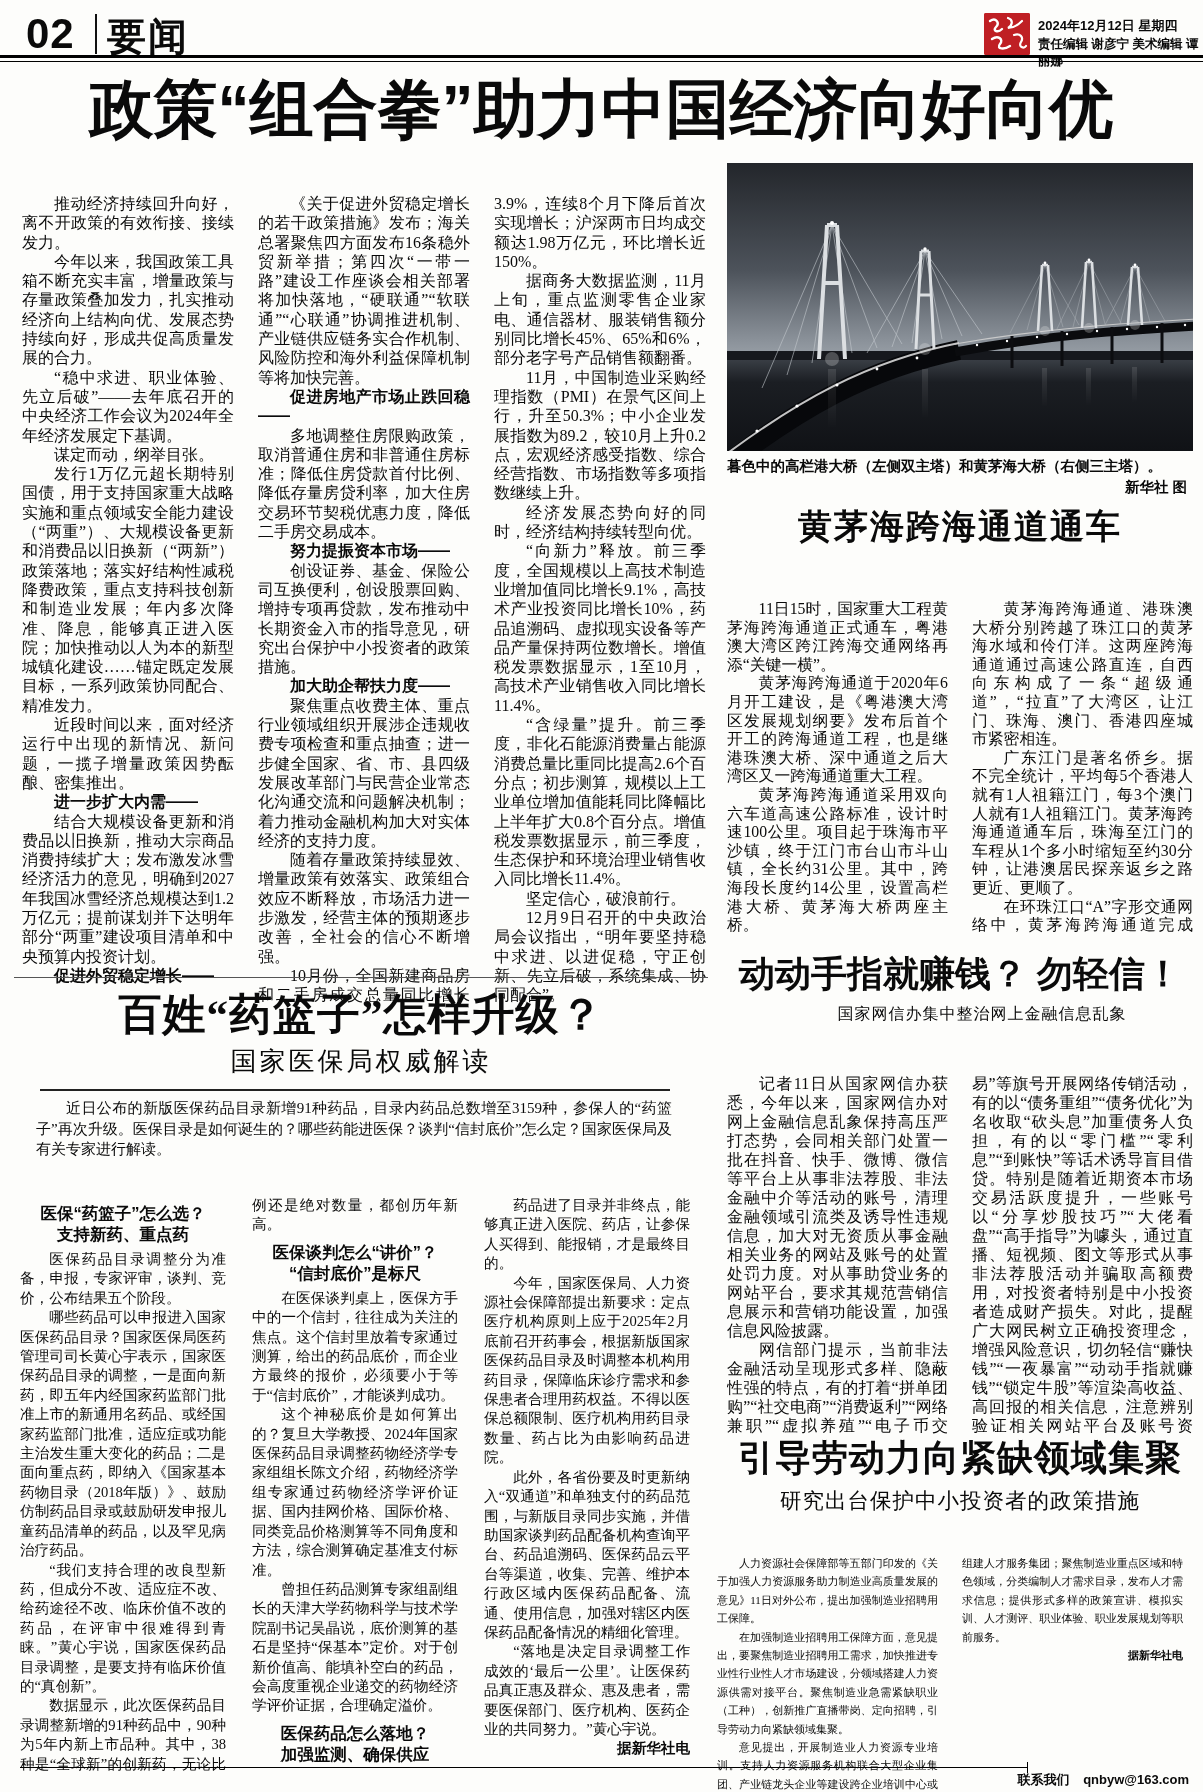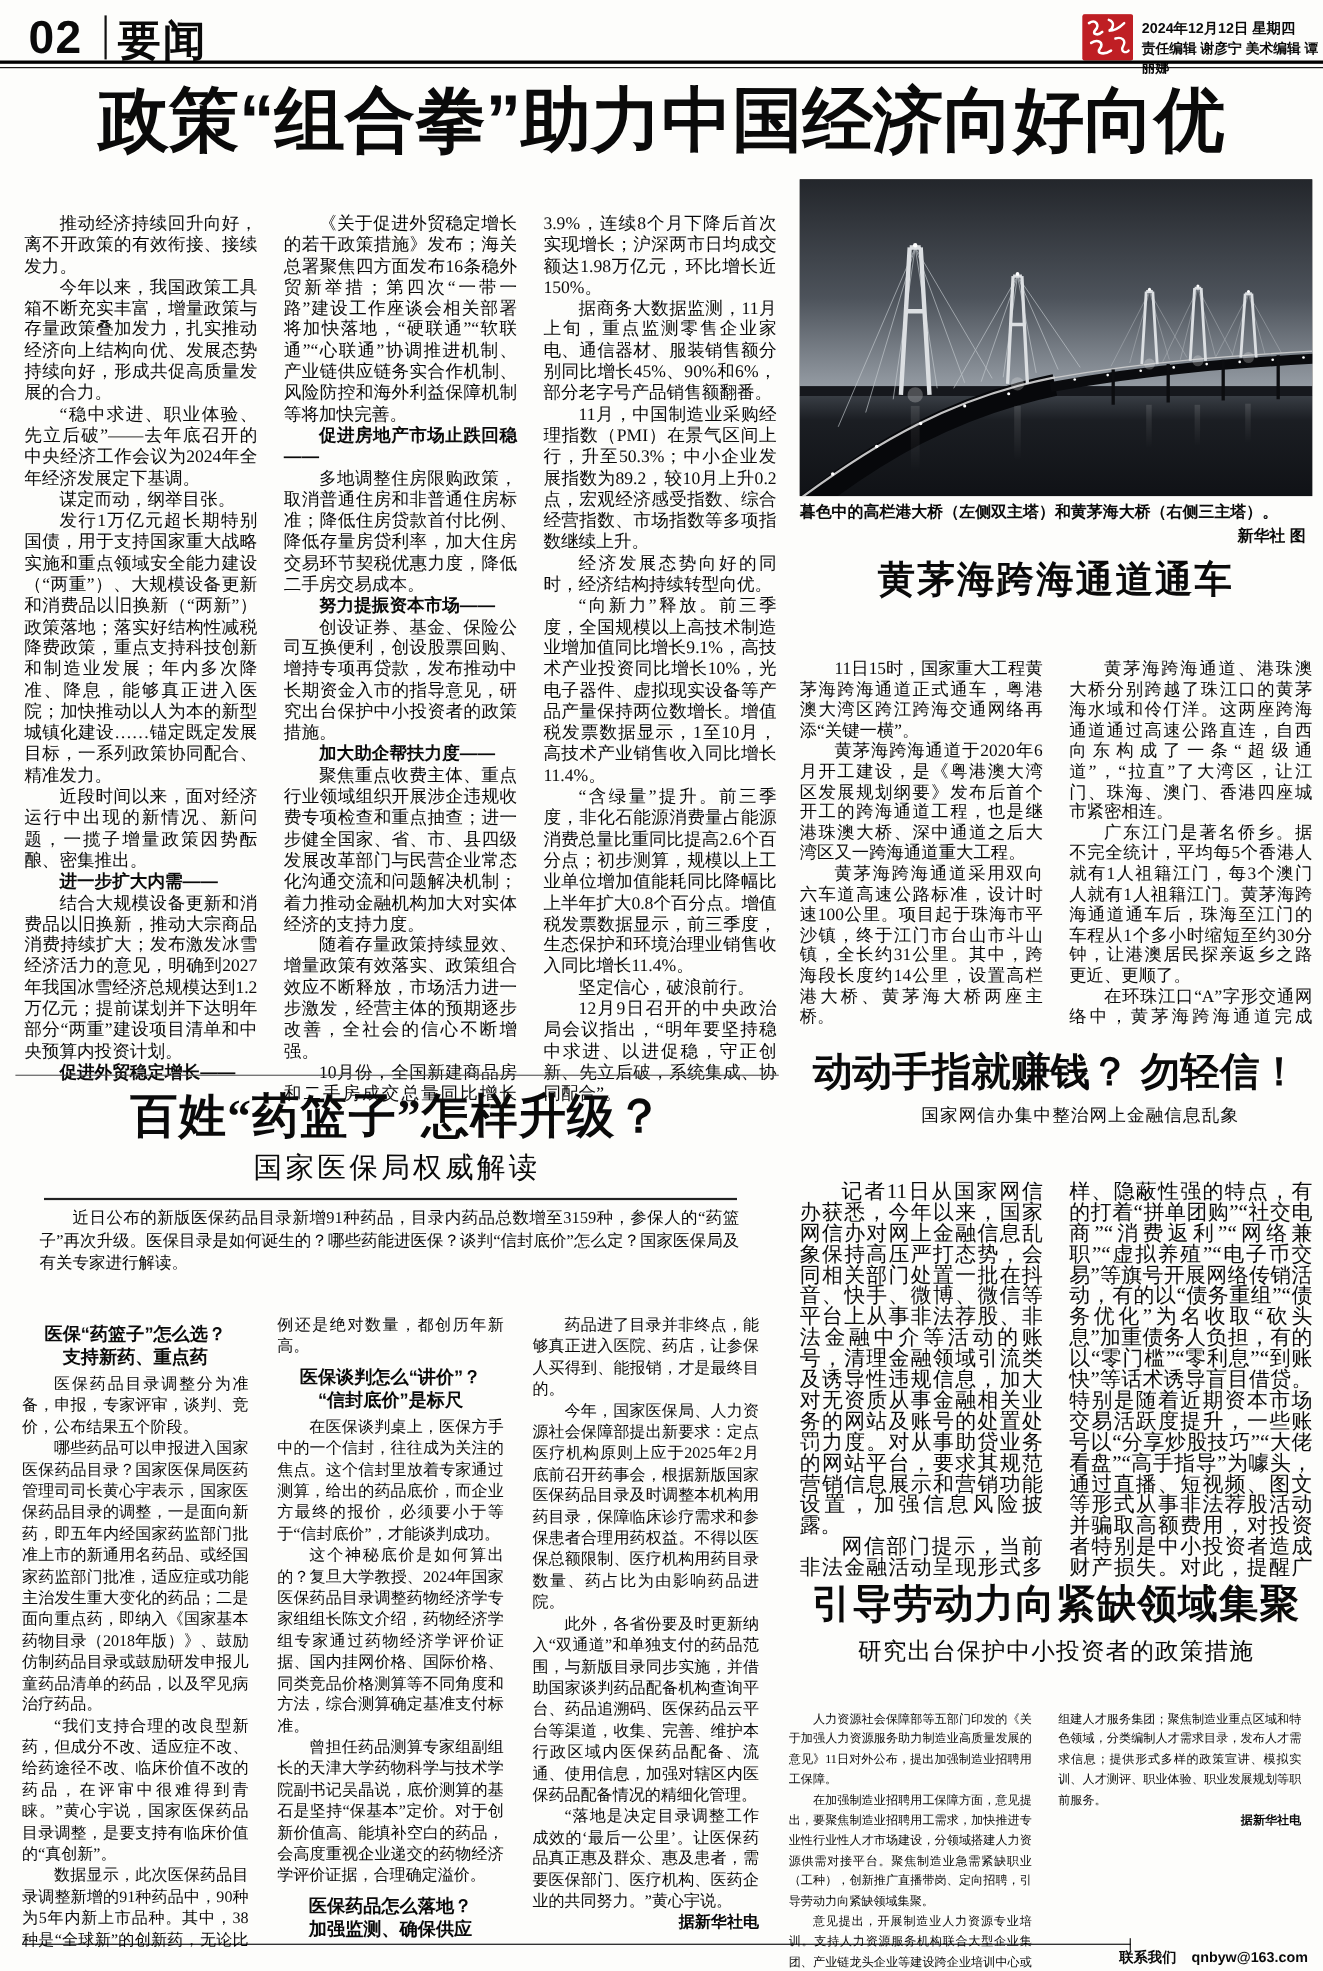--- a/index.html
+++ b/index.html
@@ -55,21 +55,21 @@
   .med-cols{left:20px;top:1168px;width:670px;height:596px;column-count:3;column-gap:26px;
     font-size:14.6px;line-height:19.4px;}
   .med-cols h3{margin:7px 0 5px 0;text-align:center;font-size:16.5px;line-height:21px;font-weight:700;
     font-family:"Liberation Sans",sans-serif;white-space:pre-line;break-inside:avoid;}
   
   .fin-headline{left:727px;top:950px;width:466px;text-align:center;font-size:36px;font-weight:900;
     font-family:"Liberation Sans",sans-serif;white-space:nowrap;}
   .fin-subhead{left:749px;top:1004px;width:466px;text-align:center;font-size:16px;font-weight:400;
     font-family:"Liberation Sans",sans-serif;letter-spacing:1px;}
   .fin-cols{left:727px;top:1046px;width:466px;height:372px;column-count:2;column-gap:24px;
-    font-size:19px;line-height:19px;}
+    font-size:16px;line-height:19px;}
   
   .labor-headline{left:727px;top:1434px;width:466px;text-align:center;font-size:36px;font-weight:900;
     font-family:"Liberation Sans",sans-serif;letter-spacing:1px;white-space:nowrap;}
   .labor-subhead{left:727px;top:1486px;width:466px;text-align:center;font-size:21.5px;font-weight:400;
     font-family:"Liberation Sans",sans-serif;letter-spacing:1px;}
   .labor-cols{left:717px;top:1526px;width:466px;height:242px;column-count:2;column-gap:24px;
     font-size:11px;line-height:18.4px;}
   
   .footer-rule{left:20px;top:1767px;width:1008px;height:1px;background:#000;}
   .footer-tick{left:1027px;top:1762px;width:1px;height:11px;background:#000;}
@@ -111,24 +111,24 @@
     <p class="dash-head">促进外贸稳定增长——</p>
     <p>《关于促进外贸稳定增长的若干政策措施》发布；海关总署聚焦四方面发布16条稳外贸新举措；第四次“一带一路”建设工作座谈会相关部署将加快落地，“硬联通”“软联通”“心联通”协调推进机制、产业链供应链务实合作机制、风险防控和海外利益保障机制等将加快完善。</p>
     <p class="dash-head">促进房地产市场止跌回稳——</p>
     <p>多地调整住房限购政策，取消普通住房和非普通住房标准；降低住房贷款首付比例、降低存量房贷利率，加大住房交易环节契税优惠力度，降低二手房交易成本。</p>
     <p class="dash-head">努力提振资本市场——</p>
     <p>创设证券、基金、保险公司互换便利，创设股票回购、增持专项再贷款，发布推动中长期资金入市的指导意见，研究出台保护中小投资者的政策措施。</p>
     <p class="dash-head">加大助企帮扶力度——</p>
     <p>聚焦重点收费主体、重点行业领域组织开展涉企违规收费专项检查和重点抽查；进一步健全国家、省、市、县四级发展改革部门与民营企业常态化沟通交流和问题解决机制；着力推动金融机构加大对实体经济的支持力度。</p>
     <p>随着存量政策持续显效、增量政策有效落实、政策组合效应不断释放，市场活力进一步激发，经营主体的预期逐步改善，全社会的信心不断增强。</p>
     <p>10月份，全国新建商品房和二手房成交总量同比增长3.9%，连续8个月下降后首次实现增长；沪深两市日均成交额达1.98万亿元，环比增长近150%。</p>
-    <p>据商务大数据监测，11月上旬，重点监测零售企业家电、通信器材、服装销售额分别同比增长45%、90%和6%，部分老字号产品销售额翻番。</p>
+    <p>据商务大数据监测，11月上旬，重点监测零售企业家电、通信器材、服装销售额分别同比增长45%、65%和6%，部分老字号产品销售额翻番。</p>
     <p>11月，中国制造业采购经理指数（PMI）在景气区间上行，升至50.3%；中小企业发展指数为89.2，较10月上升0.2点，宏观经济感受指数、综合经营指数、市场指数等多项指数继续上升。</p>
     <p>经济发展态势向好的同时，经济结构持续转型向优。</p>
-    <p>“向新力”释放。前三季度，全国规模以上高技术制造业增加值同比增长9.1%，高技术产业投资同比增长10%，光电子器件、虚拟现实设备等产品产量保持两位数增长。增值税发票数据显示，1至10月，高技术产业销售收入同比增长11.4%。</p>
+    <p>“向新力”释放。前三季度，全国规模以上高技术制造业增加值同比增长9.1%，高技术产业投资同比增长10%，药品追溯码、虚拟现实设备等产品产量保持两位数增长。增值税发票数据显示，1至10月，高技术产业销售收入同比增长11.4%。</p>
     <p>“含绿量”提升。前三季度，非化石能源消费量占能源消费总量比重同比提高2.6个百分点；初步测算，规模以上工业单位增加值能耗同比降幅比上半年扩大0.8个百分点。增值税发票数据显示，前三季度，生态保护和环境治理业销售收入同比增长11.4%。</p>
     <p>坚定信心，破浪前行。</p>
     <p>12月9日召开的中央政治局会议指出，“明年要坚持稳中求进、以进促稳，守正创新、先立后破，系统集成、协同配合”。</p>
   </div>
 
 <div class="abs photo">
   <svg width="466" height="288" viewBox="0 0 466 288">
     <defs>
       <linearGradient id="sky" x1="0" y1="0" x2="0" y2="1">
         <stop offset="0" stop-color="#23262b"></stop>

